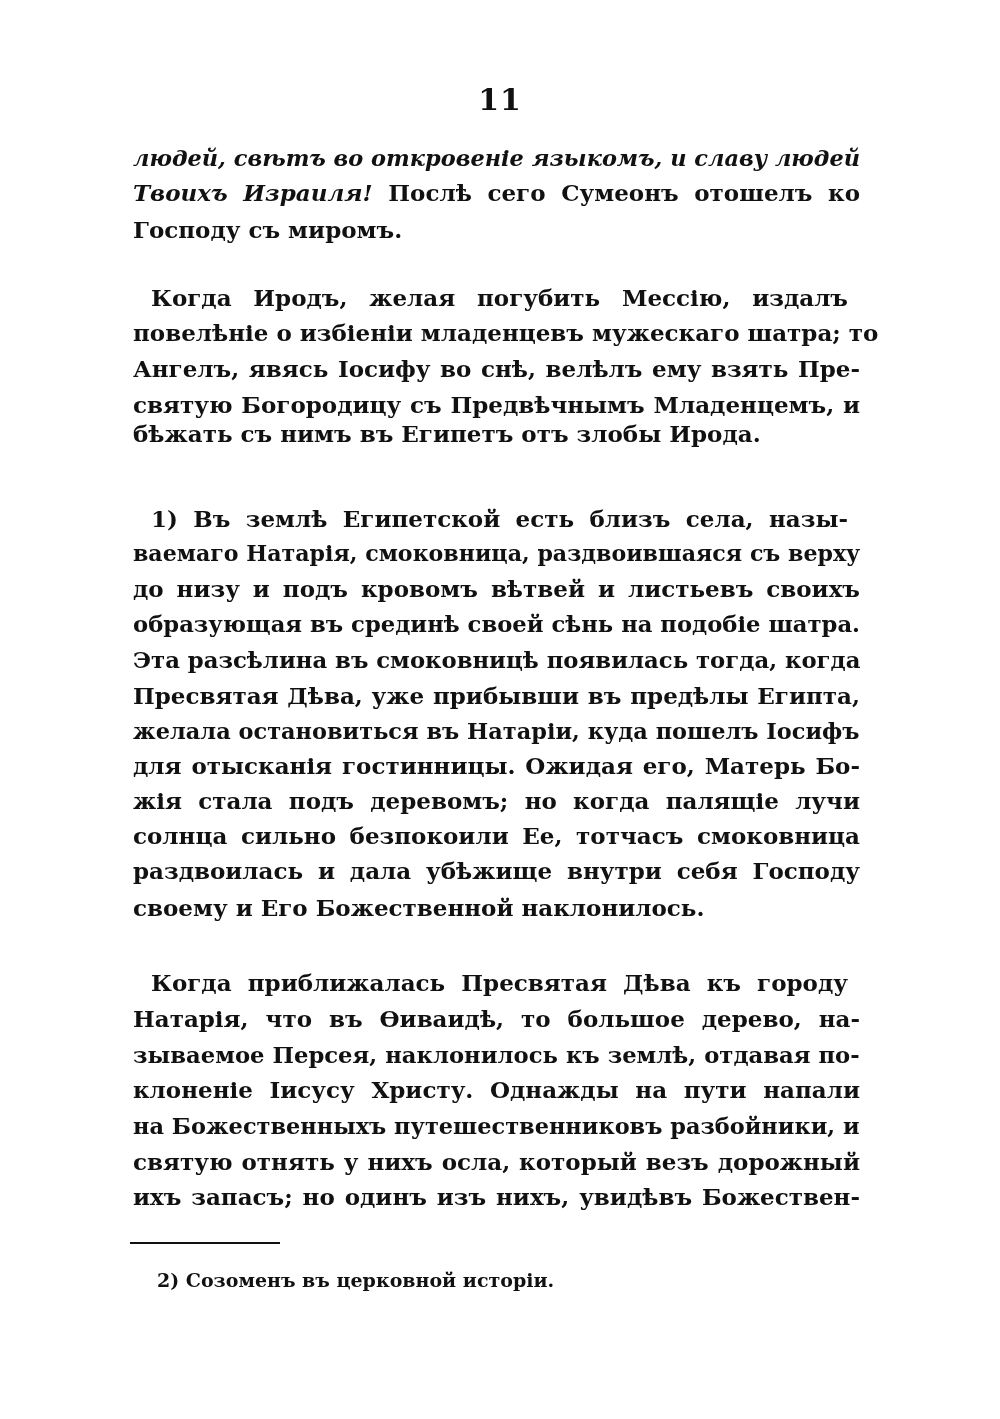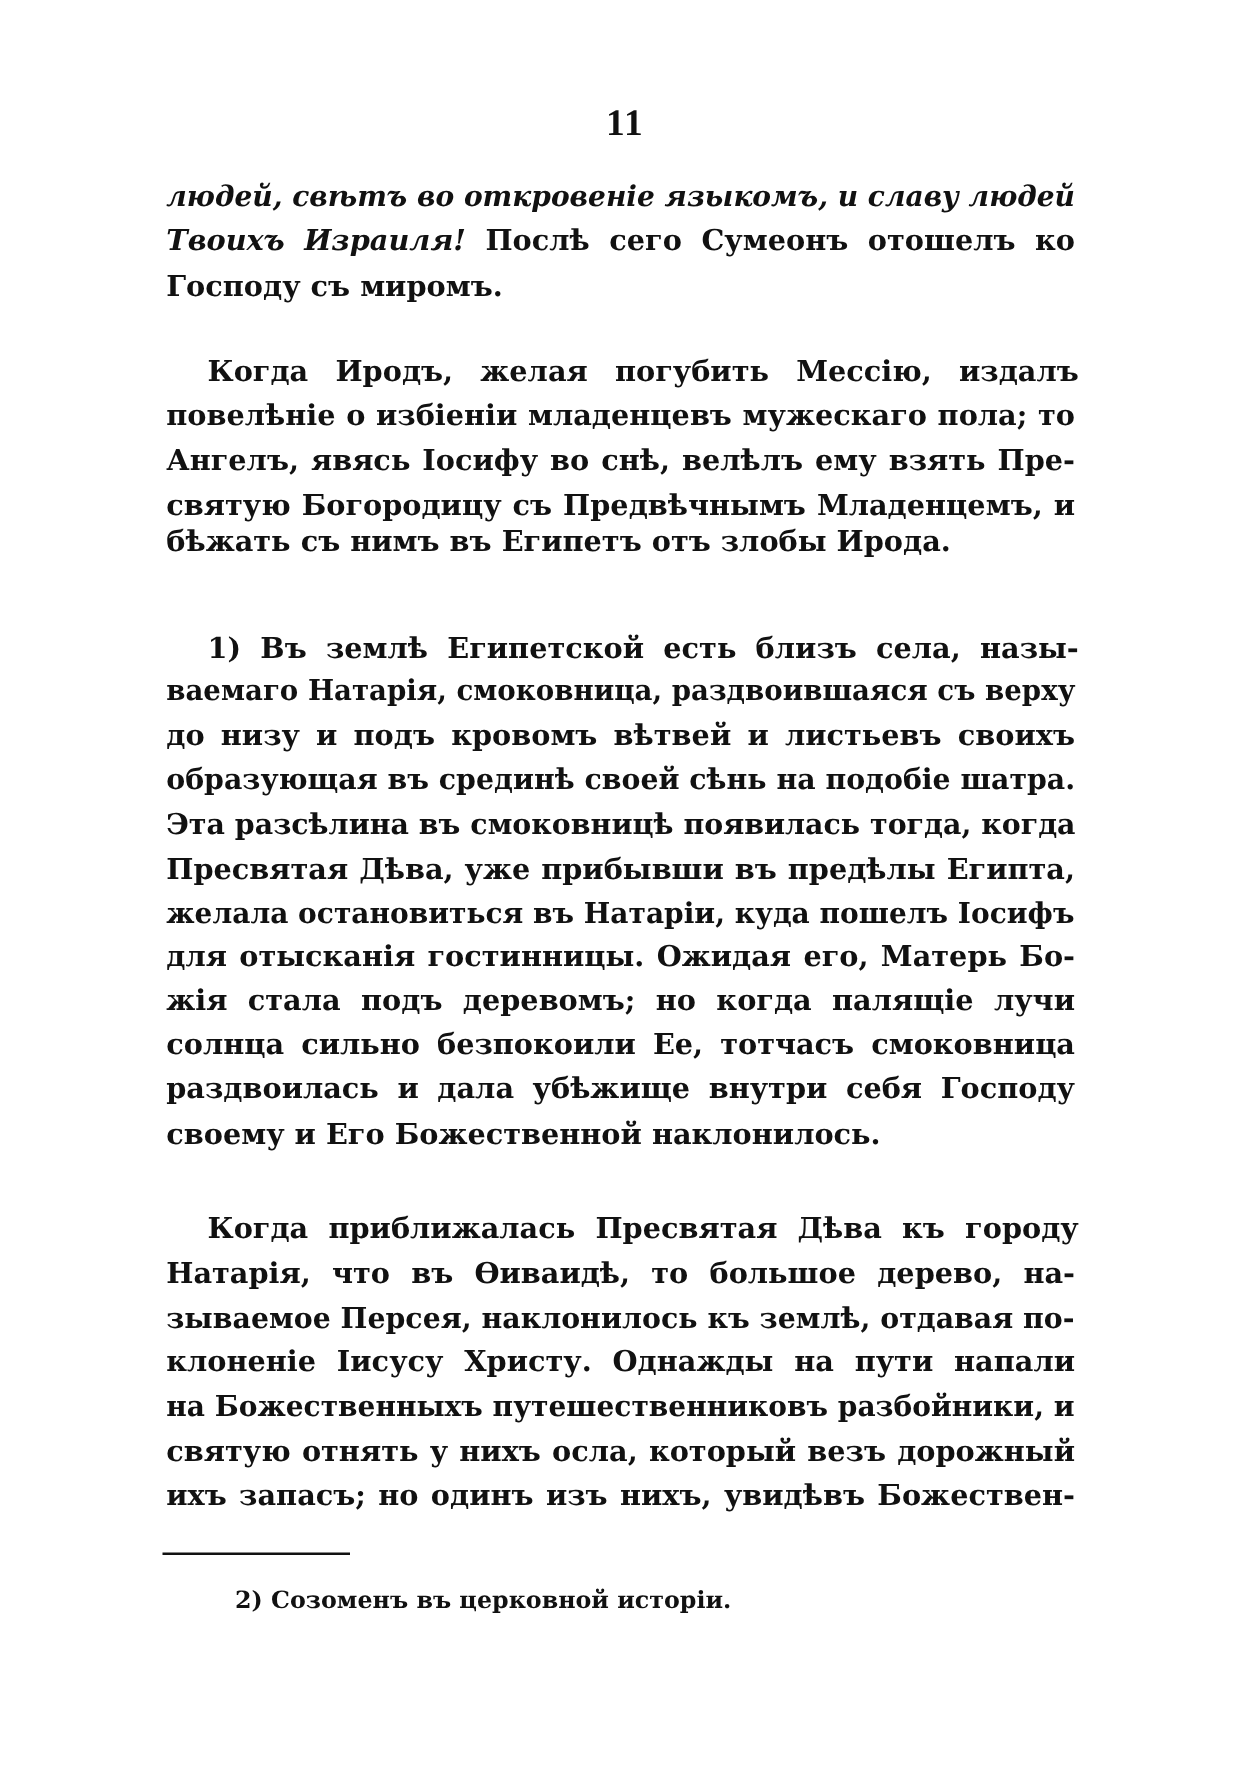--- a/index.html
+++ b/index.html
@@ -1,45 +1,45 @@
 <!DOCTYPE html>
 <html><head>
 <meta charset="utf-8">
 <style>
   html, body { margin:0; padding:0; background:#ffffff; }
   body { width:1000px; height:1419px; position:relative; overflow:hidden;
          font-family:"DejaVu Serif", serif; color:#111; }
   .page { position:absolute; left:0; top:0; width:1000px; height:1419px; background:#fff; }
   .pagenum { position:absolute; top:82px; left:0; width:1000px; text-align:center;
-             font-size:30px; font-weight:bold; letter-spacing:1px;font-family:Liberation Serif, serif; }
+             font-size:30px; font-weight:bold; letter-spacing:1px; }
   .line { position:absolute; left:133px; width:727px; font-size:23px; font-weight:bold;
           line-height:30px; white-space:nowrap; text-align:justify; text-align-last:justify;
           transform-origin:left center; }
   .line.last { text-align-last:left; }
-  .line.indent { left:166px; width:697px; }
+  .line.indent { left:151px; width:697px; }
   .it { font-style:italic; }
   .rule { position:absolute; left:130px; top:1242px; width:150px; height:2px; background:#111; }
   .footnote { position:absolute; left:157px; top:1266px; font-size:19px; font-weight:bold;
-              line-height:28px; white-space:nowrap;margin-left:31px; }
+              line-height:28px; white-space:nowrap; }
 </style>
 </head>
 <body>
 
 <div class="page">
   <div class="pagenum">11</div>
 
   <div>
     <div class="line it" style="top: 143px; transform: scaleX(0.975839); width: 745px; text-align-last: left;">людей, свѣтъ во откровеніе языкомъ, и славу людей</div>
     <div class="line" style="top:178px"><span class="it">Твоихъ Израиля!</span><span> Послѣ сего Сумеонъ отошелъ ко</span></div>
     <div class="line last" style="top:215px">Господу съ миромъ.</div>
   </div>
 
   <div>
     <div class="line indent" style="top:283px">Когда Иродъ, желая погубить Мессію, издалъ</div>
-    <div class="line" style="top:318px">повелѣніе о избіеніи младенцевъ мужескаго пола; то</div>
+    <div class="line" style="top:318px">повелѣніе о избіеніи младенцевъ мужескаго шатра; то</div>
     <div class="line" style="top:354px">Ангелъ, явясь Іосифу во снѣ, велѣлъ ему взять Пре-</div>
     <div class="line" style="top:390px">святую Богородицу съ Предвѣчнымъ Младенцемъ, и</div>
     <div class="line last" style="top:419px">бѣжать съ нимъ въ Египетъ отъ злобы Ирода.</div>
   </div>
 
   <div>
     <div class="line indent" style="top:504px">1) Въ землѣ Египетской есть близъ села, назы-</div>
     <div class="line" style="top: 538px; transform: scaleX(0.96164); width: 756px; text-align-last: left;">ваемаго Натарія, смоковница, раздвоившаяся съ верху</div>
     <div class="line" style="top:574px">до низу и подъ кровомъ вѣтвей и листьевъ своихъ</div>
     <div class="line" style="top: 609px; transform: scaleX(0.986431); width: 737px; text-align-last: left;">образующая въ срединѣ своей сѣнь на подобіе шатра.</div>

